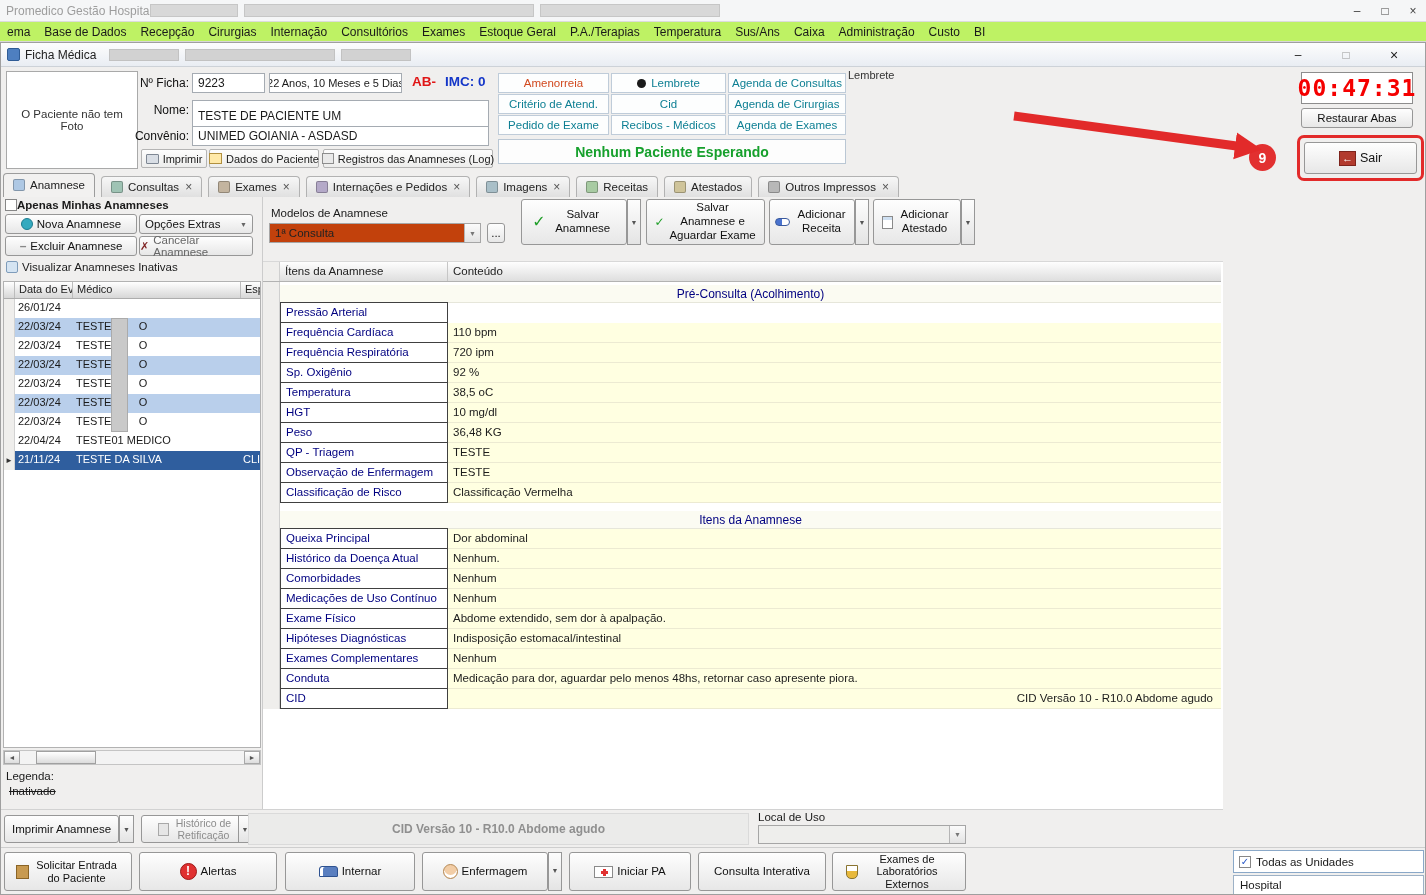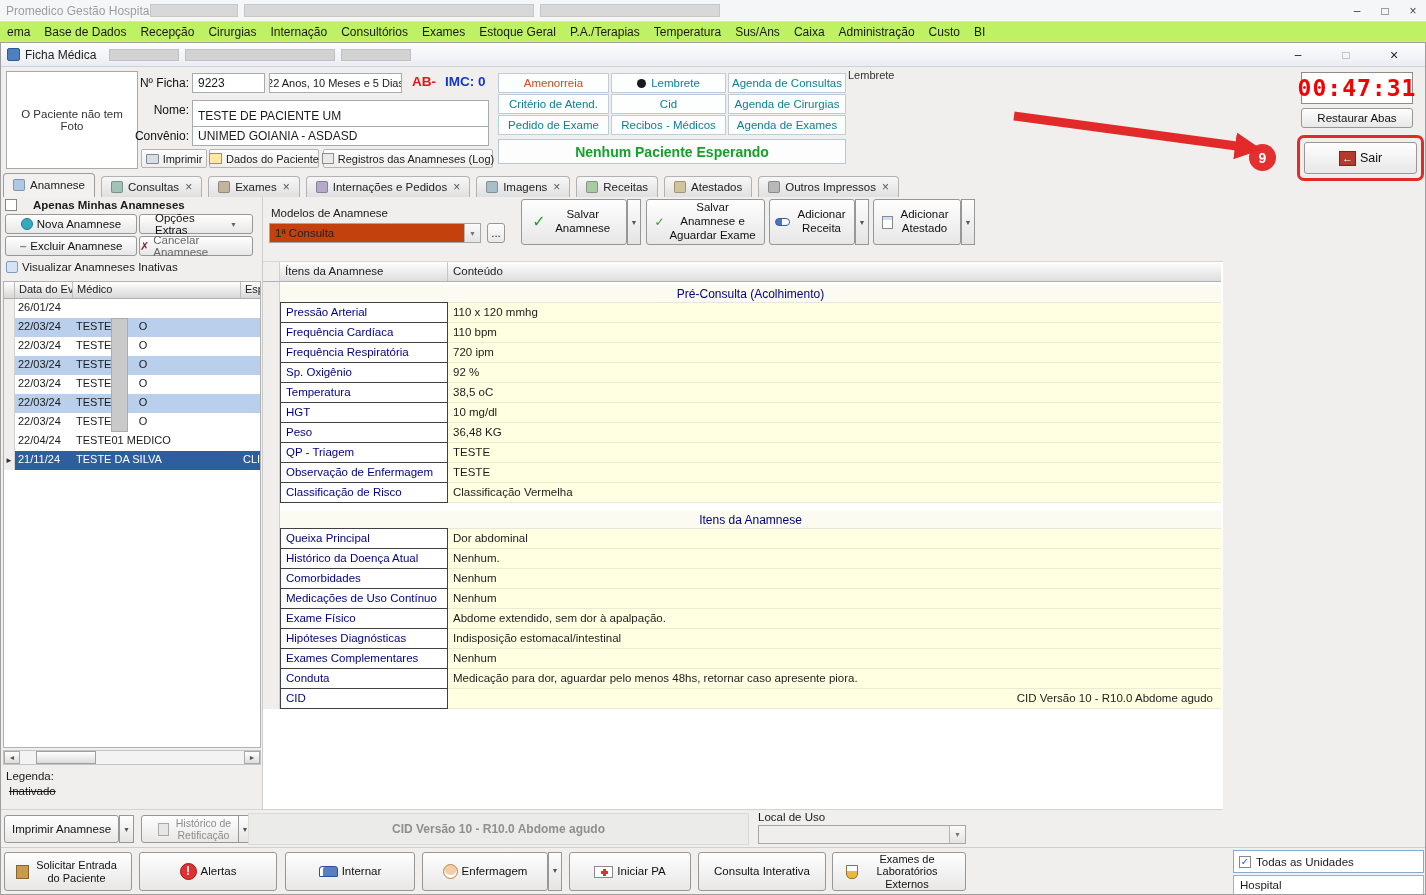--- a/index.html
+++ b/index.html
@@ -260,29 +260,29 @@
       <span>Atestados</span>
     </div>
     <div class="tab">
       <span class="tabicon" style="background:#b8b8b8"></span>
       <span>Outros Impressos</span>
       <span class="tclose">×</span>
     </div>
   </div>
 
   <div class="lp abs">
-    <div style="position:absolute;left:4px;top:2px;display:flex;align-items:center;gap:16px">
+    <div style="position:absolute;left:4px;top:2px;display:flex;align-items:center;gap:0">
       <span class="cb"></span>
       <span class="boldlabel">Apenas Minhas Anamneses</span>
     </div>
     <div class="btn" style="position:absolute;left:4px;top:17px;width:132px;height:20px">
       <span class="ic ic-new"></span>
       <span>Nova Anamnese</span>
     </div>
-    <div class="btn" style="position:absolute;left:138px;top:17px;width:114px;height:20px;justify-content:space-between;padding:0 15px">
+    <div class="btn" style="position:absolute;left:138px;top:17px;width:114px;height:20px;justify-content:space-between;padding:0 5px">
       <span>Opções Extras</span>
       <span class="dd">▼</span>
     </div>
     <div class="btn" style="position:absolute;left:4px;top:39px;width:132px;height:20px">
       <span class="ic-min">–</span>
       <span>Excluir Anamnese</span>
     </div>
     <div class="btn" style="position:absolute;left:138px;top:39px;width:114px;height:20px;color:#666">
       <span class="ic-x">✗</span>
       <span>Cancelar Anamnese</span>
@@ -404,21 +404,20 @@
         <div class="aspacer" style="height:3px">
             <div class="a-ind"></div>
           </div>
         <div class="aband">
           <div class="a-ind"></div>
           <div class="bandtxt">Pré-Consulta (Acolhimento)</div>
         </div>
         <div class="arow">
             <div class="a-ind"></div>
             <div class="a-item">Pressão Arterial</div>
-            <div class="a-val">110 x 120 mmhg</div>
           </div>
         <div class="arow">
             <div class="a-ind"></div>
             <div class="a-item">Frequência Cardíaca</div>
             <div class="a-val">110 bpm</div>
           </div>
         <div class="arow">
             <div class="a-ind"></div>
             <div class="a-item">Frequência Respiratória</div>
             <div class="a-val">720 ipm</div>

